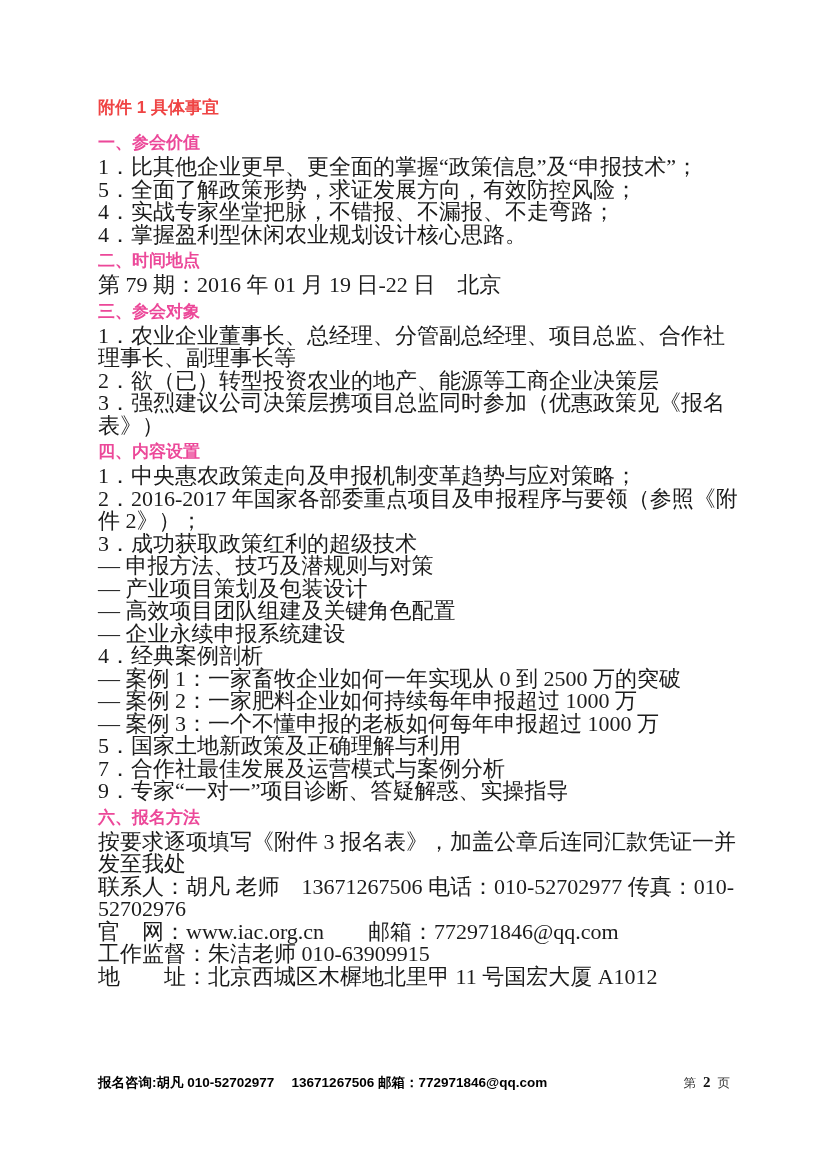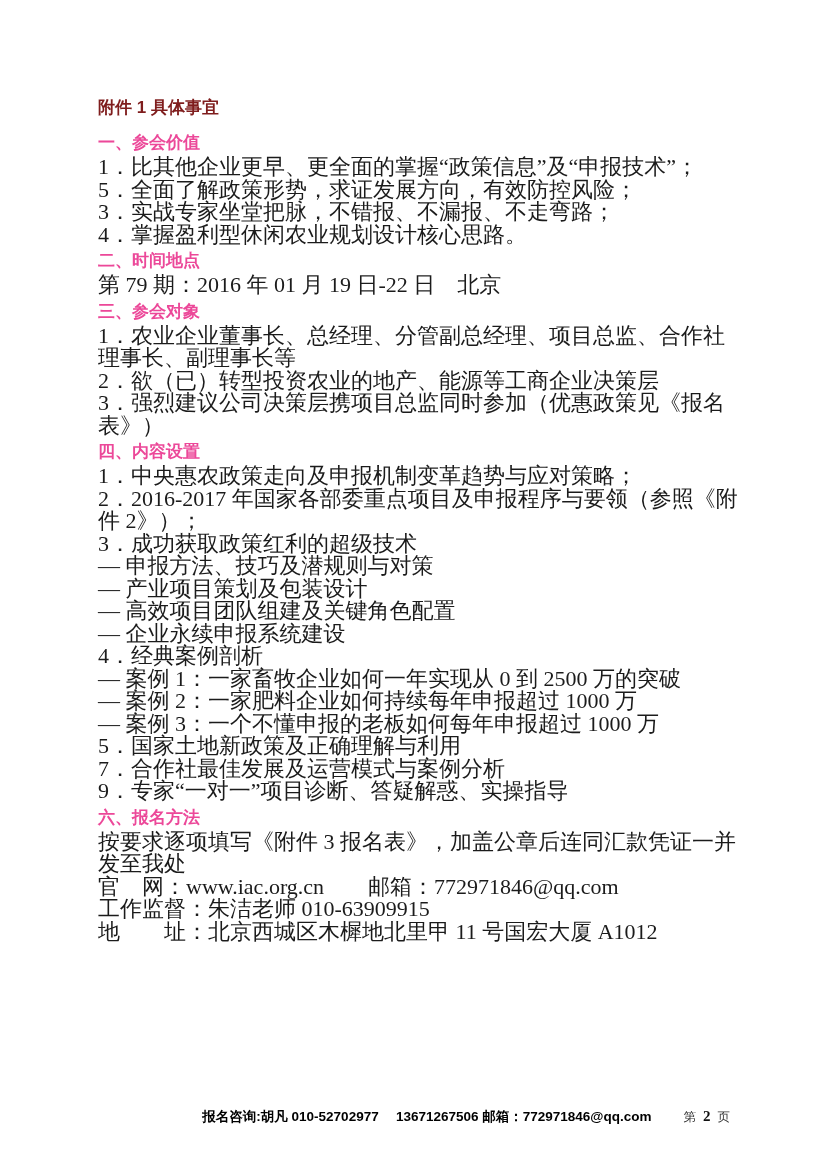--- a/index.html
+++ b/index.html
@@ -13,43 +13,43 @@
   }
   .content{
     position:absolute;
     left:98px;top:96px;width:648px;
   }
   .doc-title{
     font-family:"Liberation Sans", sans-serif;
     font-weight:bold;
     font-size:17px;
     line-height:23px;
-    color:#7f1d1d;
+    color:#ef4444;
     margin:0 0 12px 0;
   }
   .sec{margin:0;}
   .sec-heading{
     font-family:"Liberation Sans", sans-serif;
     font-weight:bold;
     font-size:17px;
     line-height:23px;
     color:#ec4899;
     margin:3px 0 2px 0;
   }
   .line{
     font-size:22px;
     line-height:22.5px;
     margin:0;
     white-space:normal;
   }
   .footer{
     position:absolute;
-    left:98px;right:96px;top:1108px;
+    left:98px;right:96px;top:1074px;
     display:flex;
-    justify-content:flex-end;
+    justify-content:space-between;
     align-items:baseline;
     gap:32px;
   }
   .footer-contact{
     font-family:"Liberation Sans", sans-serif;
     font-weight:bold;
     font-size:13.5px;
     color:#000;
   }
   .pagenum{
@@ -71,21 +71,21 @@
 
 <div class="page">
   <div class="content">
 
     <h1 class="doc-title">附件 1 具体事宜</h1>
 
     <section class="sec">
       <h2 class="sec-heading">一、参会价值</h2>
       <p class="line">1．比其他企业更早、更全面的掌握“政策信息”及“申报技术”；</p>
       <p class="line">5．全面了解政策形势，求证发展方向，有效防控风险；</p>
-      <p class="line">3．实战专家坐堂把脉，不错报、不漏报、不走弯路；</p>
+      <p class="line">4．实战专家坐堂把脉，不错报、不漏报、不走弯路；</p>
       <p class="line">4．掌握盈利型休闲农业规划设计核心思路。</p>
     </section>
 
     <section class="sec">
       <h2 class="sec-heading">二、时间地点</h2>
       <p class="line">第 79 期：2016 年 01 月 19 日-22 日　北京</p>
     </section>
 
     <section class="sec">
       <h2 class="sec-heading">三、参会对象</h2>
@@ -109,20 +109,21 @@
       <p class="line">— 案例 3：一个不懂申报的老板如何每年申报超过 1000 万</p>
       <p class="line">5．国家土地新政策及正确理解与利用</p>
       <p class="line">7．合作社最佳发展及运营模式与案例分析</p>
       <p class="line">9．专家“一对一”项目诊断、答疑解惑、实操指导</p>
     </section>
 
 
     <section class="sec">
       <h2 class="sec-heading">六、报名方法</h2>
       <p class="line">按要求逐项填写《附件 3 报名表》，加盖公章后连同汇款凭证一并发至我处</p>
+      <p class="line">联系人：胡凡 老师　13671267506 电话：010-52702977 传真：010-52702976</p>
       <p class="line">官　网：www.iac.org.cn　　邮箱：772971846@qq.com</p>
       <p class="line">工作监督：朱洁老师 010-63909915</p>
       <p class="line">地　　址：北京西城区木樨地北里甲 11 号国宏大厦 A1012</p>
     </section>
 
   </div>
 
   <div class="footer">
     <span class="footer-contact">报名咨询:胡凡 010-52702977　 13671267506 邮箱：772971846@qq.com</span>
     <span class="pagenum">

